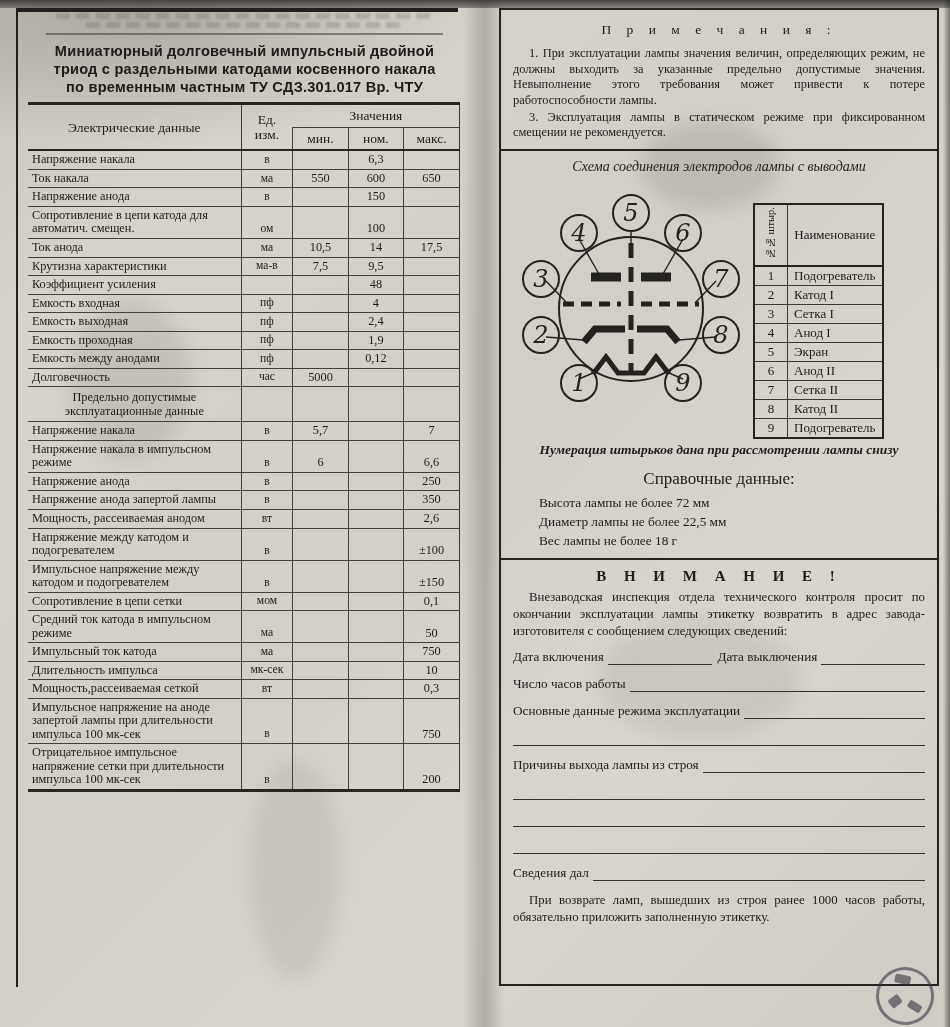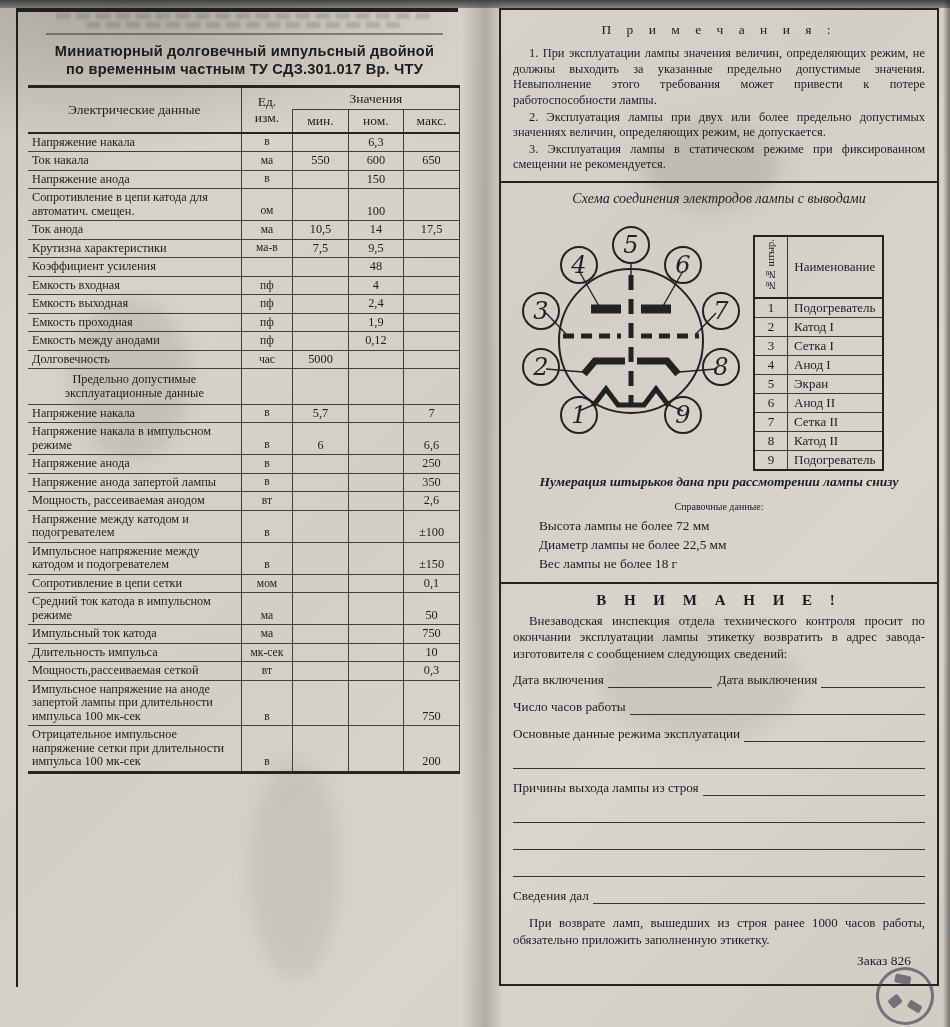--- a/index.html
+++ b/index.html
@@ -53,21 +53,21 @@
   .schema-row{display:flex;align-items:flex-start;}
   .schema-svg{flex:0 0 238px;}
   table.pin-table{border-collapse:collapse;margin-top:26px;margin-left:2px;border:2px solid #24231f;}
   .pin-table th,.pin-table td{border:1px solid #3a3933;font-size:13px;padding:1px 6px;}
   .pin-table thead th{border-bottom:2px solid #24231f;}
   th.pt-no{width:22px;padding:2px 1px;}
   .rot{writing-mode:vertical-rl;transform:rotate(180deg);font-size:10.5px;line-height:1;display:inline-block;font-weight:normal;}
   .pt-name-h{font-weight:normal;font-size:13.5px;padding:4px 10px;}
   .pin-no{text-align:center;width:20px;}
   .diagram-caption{font-style:italic;font-weight:bold;text-align:center;font-size:13.5px;line-height:1.3;margin:2px 10px 10px 10px;}
-  .ref-head{text-align:center;font-size:10px;margin:10px 0 4px 0;}
+  .ref-head{text-align:center;font-size:17px;margin:10px 0 4px 0;}
   .ref-lines{margin-left:26px;font-size:13.3px;line-height:1.45;}
   .att-head{text-align:center;letter-spacing:7px;font-size:15px;font-weight:bold;margin:6px 0 4px 0;}
   .att-body{font-size:12.8px;line-height:1.3;text-align:justify;text-indent:16px;margin:0;}
   .form{margin-top:10px;font-size:13.2px;}
   .frow{display:flex;align-items:center;margin-bottom:11px;}
   .frow .lbl{white-space:nowrap;padding-right:4px;}
   .fline{flex:1;border-bottom:1px solid #35342f;height:15px;min-width:30px;}
   .fullline{border-bottom:1px solid #35342f;height:15px;margin-bottom:11px;}
   .att-footer{font-size:12.8px;line-height:1.3;text-align:justify;text-indent:16px;margin:2px 0 0 0;}
   .order{text-align:right;font-size:13.5px;margin:4px 14px 0 0;}
@@ -98,20 +98,21 @@
 
 
       <div class="ghost">
         <div class="gl"></div>
           <div class="gl" style="margin:3px 40px;"></div>
         <div class="strike"></div>
       </div>
 
       <div class="doc-title">
         <div>Миниатюрный долговечный импульсный двойной</div>
+        <div>триод с раздельными катодами косвенного накала</div>
         <div>по временным частным ТУ СДЗ.301.017 Вр. ЧТУ</div>
       </div>
 
       <table class="etable">
         <thead>
           <tr>
             <th rowspan="2" class="h-name">Электрические данные</th>
             <th rowspan="2" class="h-unit">
               <span>Ед.</span>
               <span>изм.</span>
@@ -316,21 +317,20 @@
             </tr>
           </tbody>
       </table>
     </div>
 
     <div id="right-page">
       <div class="rbox">
 
         <div class="notes-head">П р и м е ч а н и я :</div>
         <p class="note-p">1. При эксплуатации лампы значения величин, определяющих режим, не должны выходить за указанные предельно допустимые значения. Невыполнение этого требования может привести к потере работоспособности лампы.</p>
-        <p class="note-p">2. Эксплуатация лампы при двух или более предельно допустимых значениях величин, определяющих режим, не допускается.</p>
         <p class="note-p">3. Эксплуатация лампы в статическом режиме при фиксированном смещении не рекомендуется.</p>
 
         <hr class="hr2">
 
         <div class="schema-title">Схема соединения электродов лампы с выводами</div>
 
         <div class="schema-row">
           <svg class="schema-svg" width="238" height="252" viewBox="0 0 238 252">
             <g stroke="#23221e" fill="none">
               <circle cx="118" cy="132" r="72" stroke-width="2"></circle>
@@ -469,21 +469,20 @@
           <div class="fullline"></div>
           <div class="fullline"></div>
           <div class="fullline"></div>
           <div class="frow">
             <span class="lbl">Сведения  дал</span>
             <span class="fline"></span>
           </div>
         </div>
 
         <p class="att-footer">При возврате ламп, вышедших из строя ранее 1000 часов работы, обязательно приложить заполненную этикетку.</p>
-        <div class="order">Заказ 826</div>
       </div>
 
       <div class="stamp">
         <div class="ring"></div>
           <div class="blob1"></div>
           <div class="blob2"></div>
           <div class="blob3"></div>
       </div>
     </div>
   </div>

